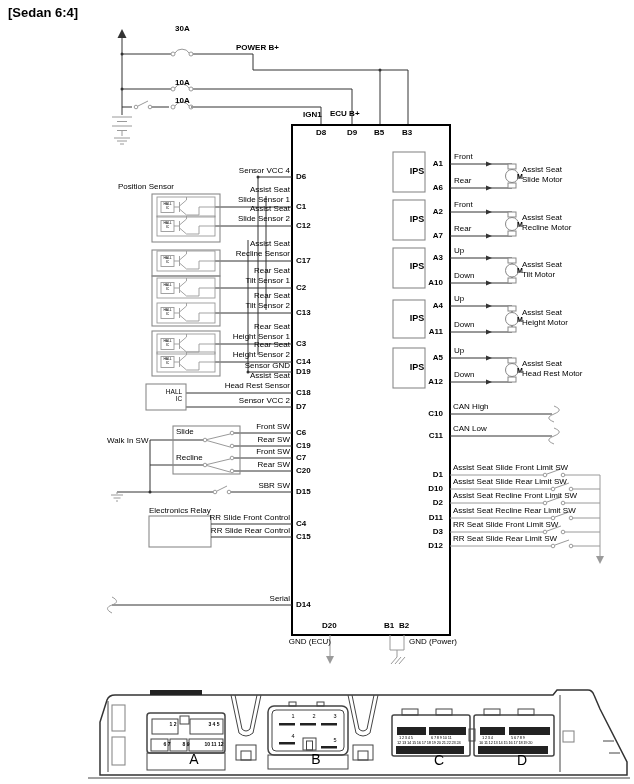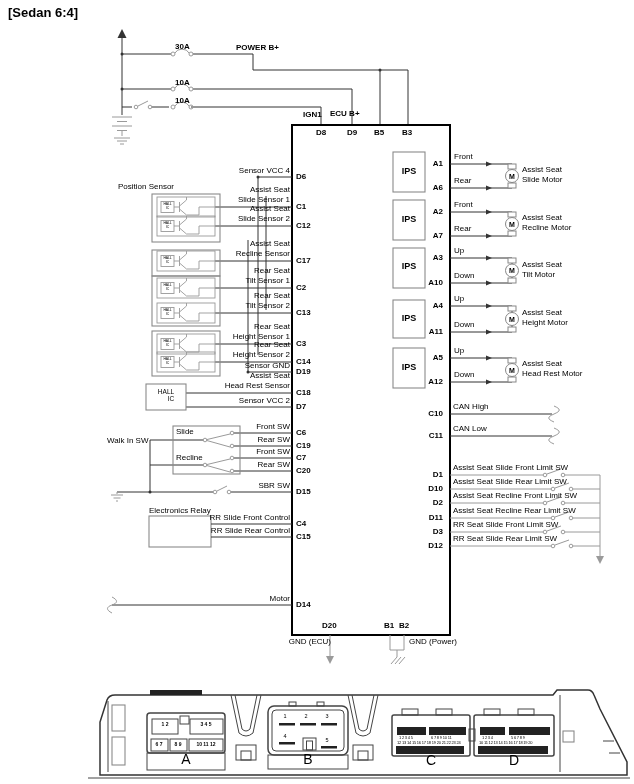--- a/index.html
+++ b/index.html
@@ -1,21 +1,21 @@
 <!DOCTYPE html>
 <html><head>
 <meta charset="utf-8">
 <style>
   html,body{margin:0;padding:0;background:#fff;}
   #stage{position:relative;width:634px;height:784px;background:#fff;overflow:hidden;
          font-family:"Liberation Sans",sans-serif;}
   #stage svg{position:absolute;left:0;top:0;}
   .lb{position:absolute;font:8px/9.5px "Liberation Sans",sans-serif;color:#000;white-space:pre-line;}
   .r{transform:translateX(-100%);text-align:right;}
-  .c{transform:translateX(-50%);text-align:right;}
+  .c{transform:translateX(-50%);text-align:right;margin-left:8px;}
   .b,.pin{font-weight:bold;}
   .s13{font-size:13px;line-height:14px;}
   .s15{font-size:15px;line-height:21px;}
   .s9{font-size:9px;}
   .s7{font-size:7px;}
   .s14{font-size:14px;}
   .s65{font-size:6.5px;line-height:7px;}
   .tiny{font-size:3.5px;line-height:3.9px;letter-spacing:-.2px;width:13px;text-align:center;}
   .s5{font-size:5px;line-height:5px;}
   .s55{font-size:5.5px;line-height:6px;}
@@ -255,21 +255,21 @@
           <rect x="518" y="709" width="16" height="6"></rect>
       <rect class="dk" x="480" y="727" width="25" height="8"></rect>
       <rect class="dk" x="509" y="727" width="41" height="8"></rect>
       <rect class="dk" x="478" y="746" width="70" height="8"></rect>
     </g>
   </g>
 </svg>
 
 <div class="lb s13 b" style="left:8px;top:6px">[Sedan 6:4]</div>
 
-<div class="lb b" style="left:175px;top:42px">30A</div>
+<div class="lb b" style="left:175px;top:24px">30A</div>
 <div class="lb b" style="left:175px;top:78px">10A</div>
 <div class="lb b" style="left:175px;top:96px">10A</div>
 <div class="lb b" style="left:236px;top:43px">POWER B+</div>
 <div class="lb b" style="left:303px;top:110px">IGN1</div>
 <div class="lb b" style="left:330px;top:109px">ECU B+</div>
 
 <div class="lb pin" style="left:316px;top:128px">D8</div>
 <div class="lb pin" style="left:347px;top:128px">D9</div>
 <div class="lb pin" style="left:374px;top:128px">B5</div>
 <div class="lb pin" style="left:402px;top:128px">B3</div>
@@ -338,21 +338,21 @@
 <div class="lb pin" style="left:296px;top:441px">C19</div>
 <div class="lb pin" style="left:296px;top:453px">C7</div>
 <div class="lb pin" style="left:296px;top:466px">C20</div>
 <div class="lb r" style="left:290px;top:481px">SBR SW</div>
 <div class="lb pin" style="left:296px;top:487px">D15</div>
 <div class="lb" style="left:149px;top:506px">Electronics Relay</div>
 <div class="lb r" style="left:290px;top:513px">RR Slide Front Control</div>
 <div class="lb r" style="left:290px;top:526px">RR Slide Rear Control</div>
 <div class="lb pin" style="left:296px;top:519px">C4</div>
 <div class="lb pin" style="left:296px;top:532px">C15</div>
-<div class="lb r" style="left:290px;top:594px">Motor</div>
+<div class="lb r" style="left:290px;top:594px">Serial</div>
 <div class="lb pin" style="left:296px;top:600px">D14</div>
 
 <div class="lb s9 b c" style="left:409px;top:167px">IPS</div>
 <div class="lb s9 b c" style="left:409px;top:215px">IPS</div>
 <div class="lb s9 b c" style="left:409px;top:262px">IPS</div>
 <div class="lb s9 b c" style="left:409px;top:314px">IPS</div>
 <div class="lb s9 b c" style="left:409px;top:363px">IPS</div>
 
 <div class="lb pin r" style="left:443px;top:159px">A1</div>
 <div class="lb pin r" style="left:443px;top:183px">A6</div>

